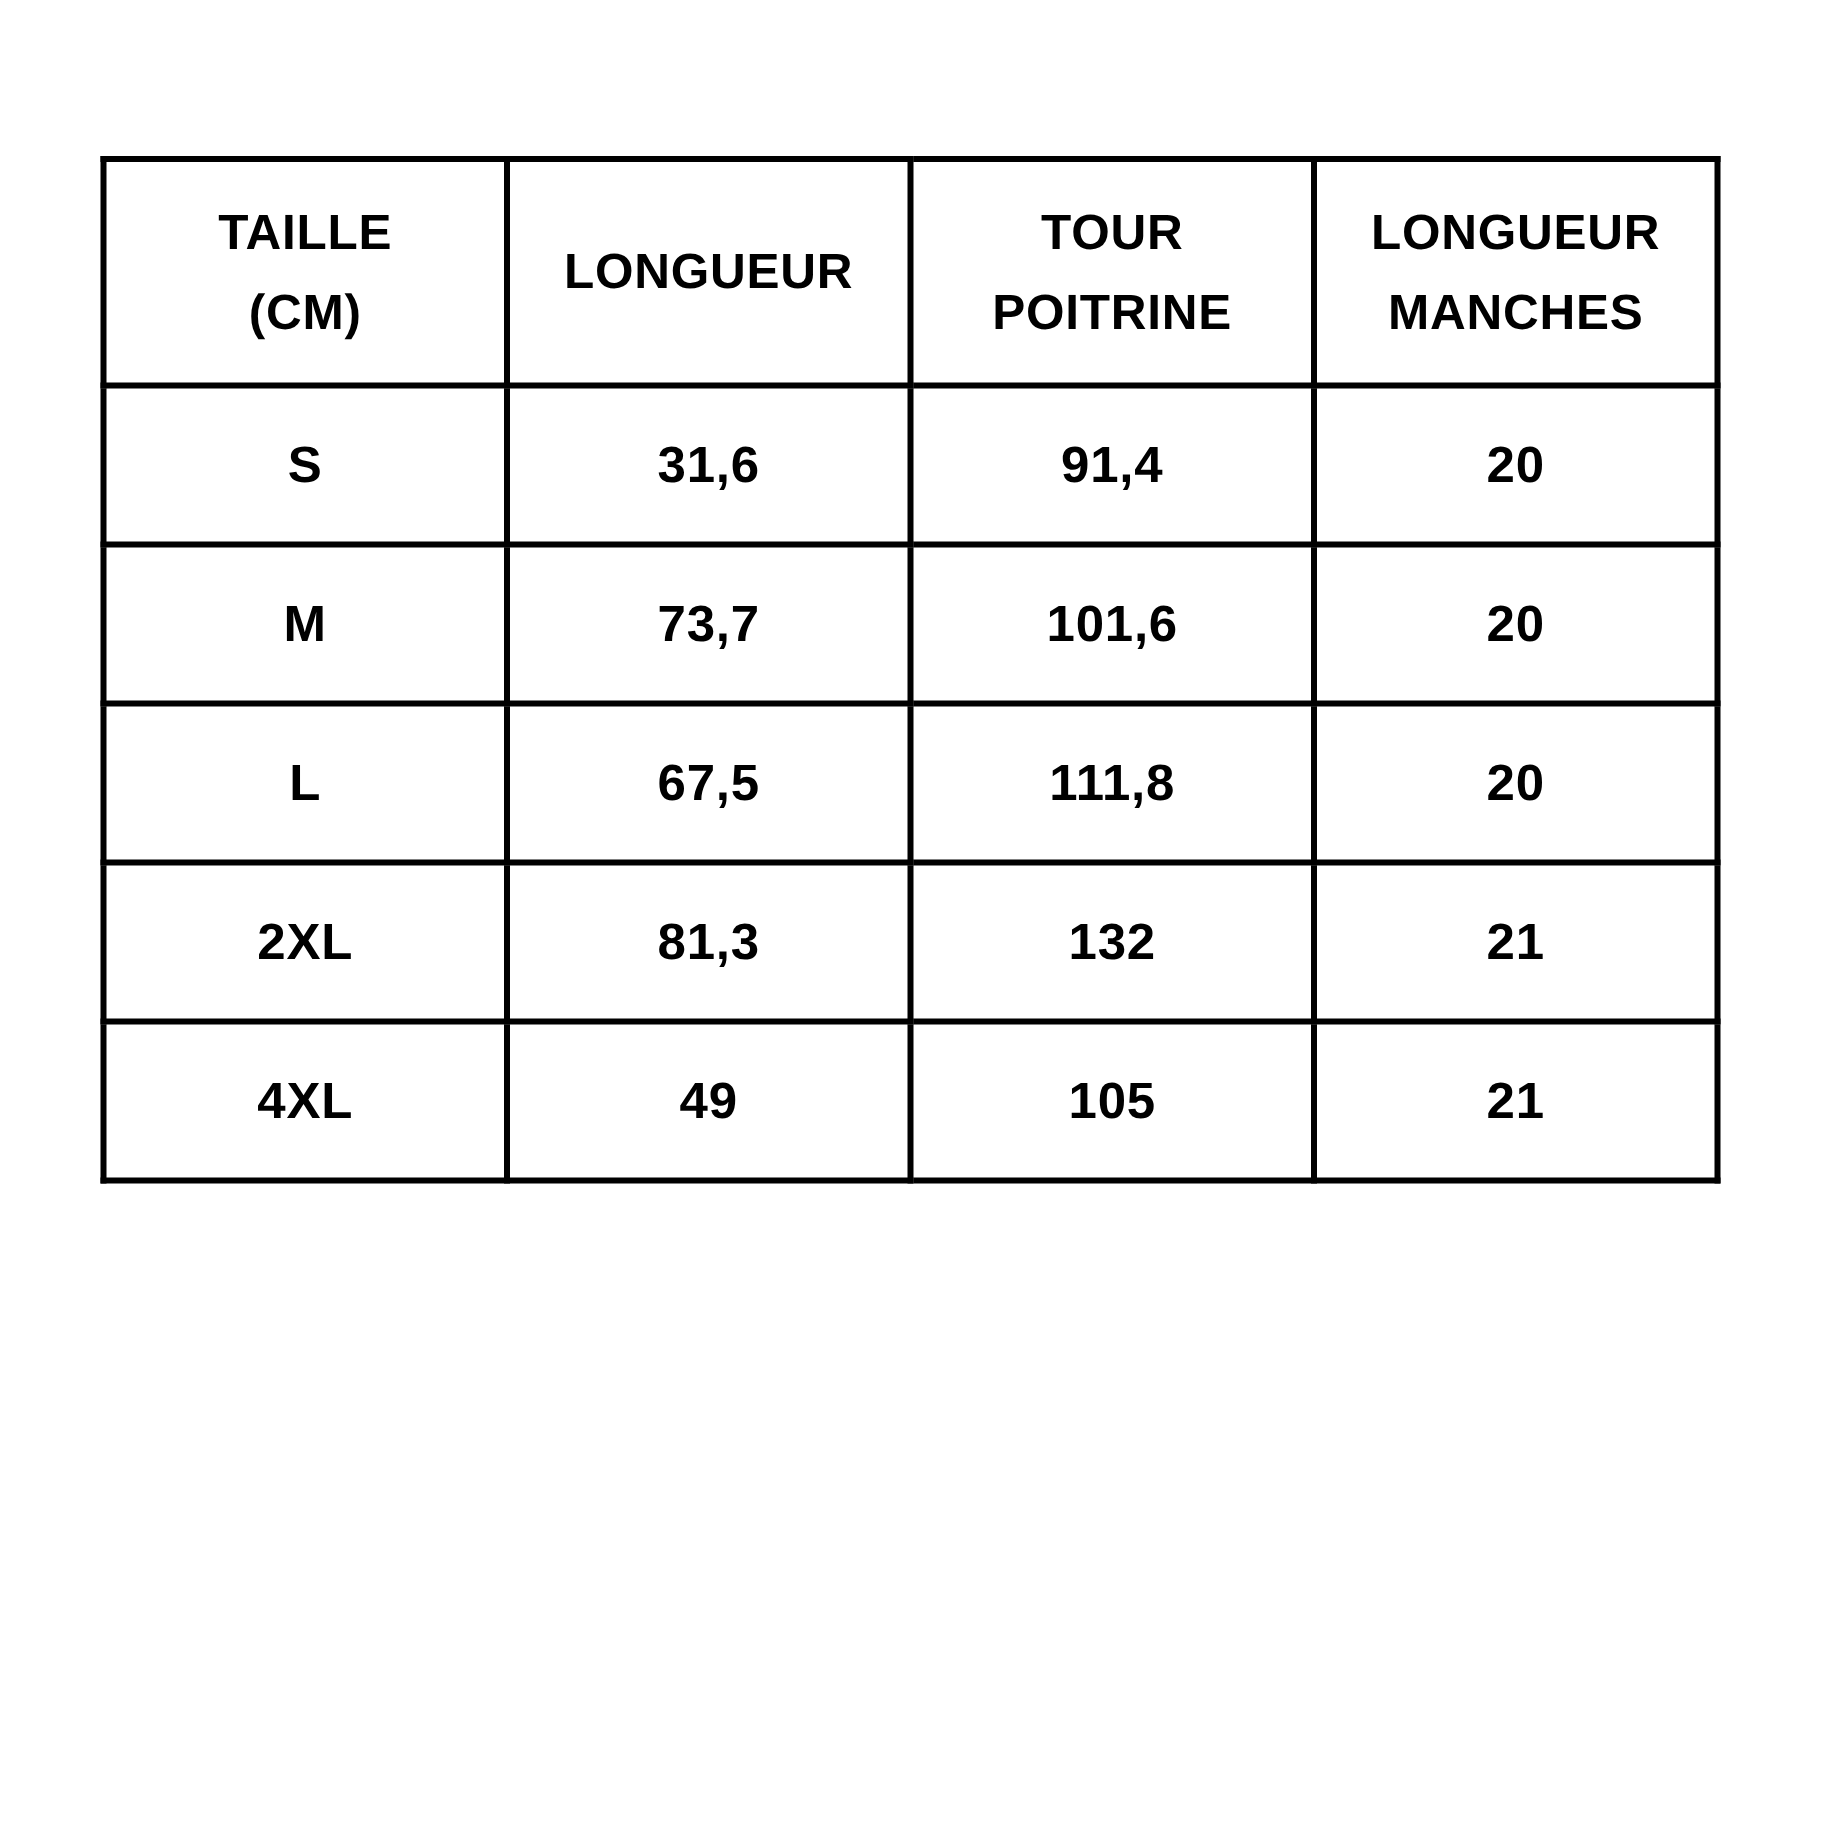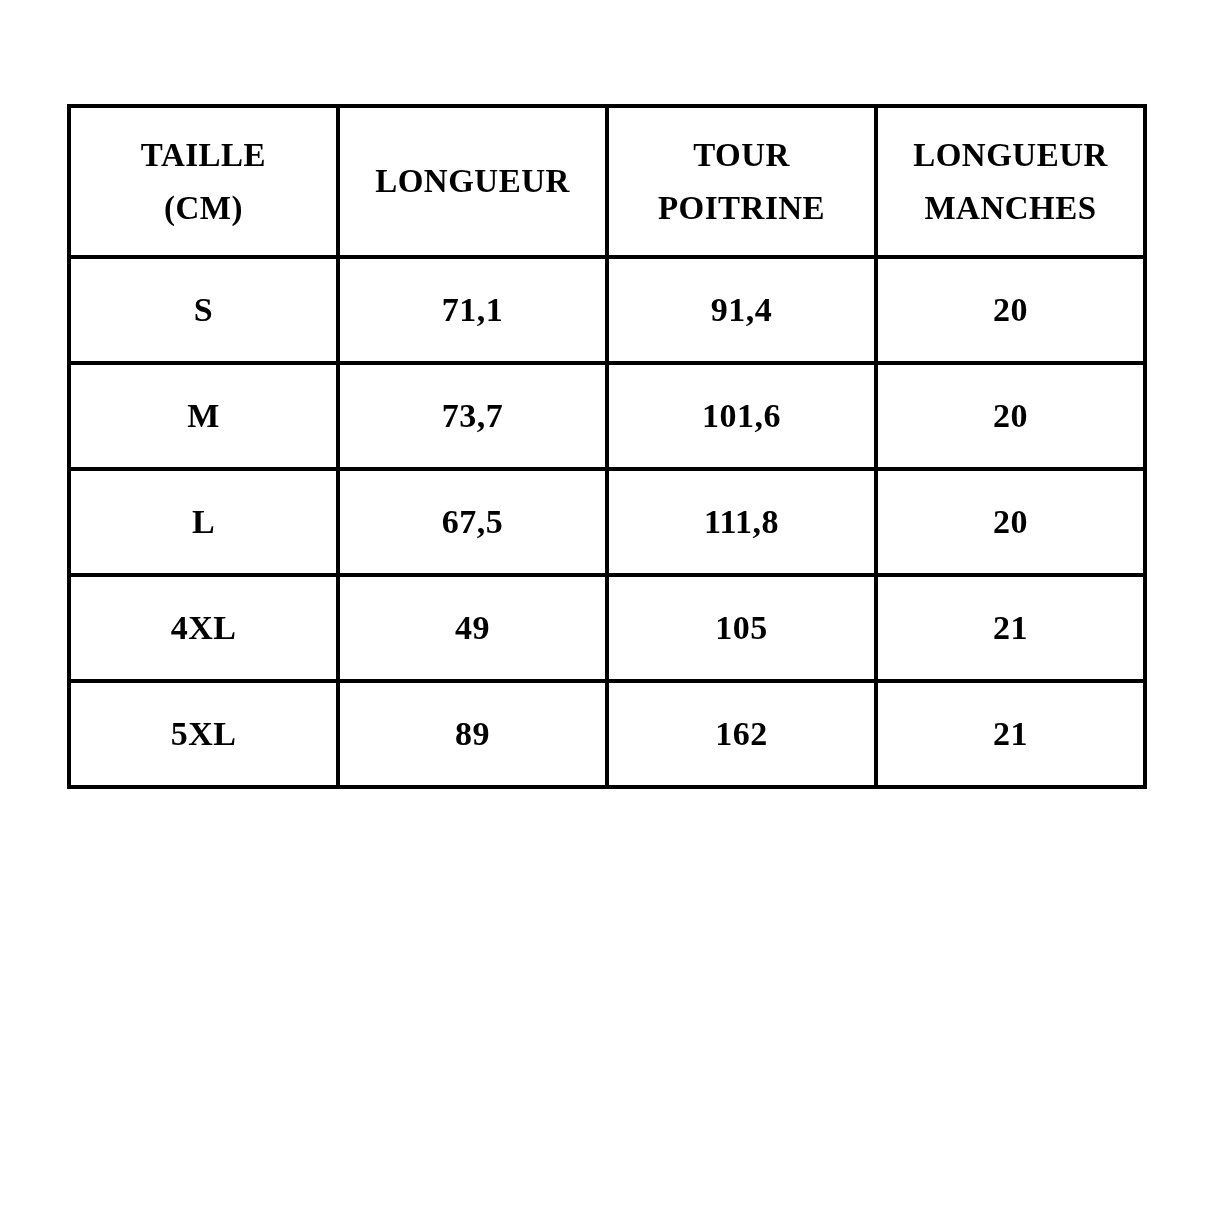--- a/index.html
+++ b/index.html
@@ -14,21 +14,20 @@
     width: 1214px;
     height: 1214px;
     background: var(--background);
     font-family: "Liberation Sans", sans-serif;
   }
   .page {
     position: relative;
     width: 1214px;
     height: 1214px;
     background: var(--background);
-    font-family: Liberation Serif, serif;
   }
   .table-wrap {
     position: absolute;
     left: 67px;
     top: 104px;
     width: 1080px;
   }
   table.size-table {
     border-collapse: collapse;
     table-layout: fixed;
@@ -78,44 +77,44 @@
           <th>LONGUEUR</th>
           <th>TOUR
 POITRINE</th>
           <th>LONGUEUR
 MANCHES</th>
         </tr>
       </thead>
       <tbody>
           <tr>
             <td>S</td>
-            <td>71,1</td>
+            <td>31,6</td>
             <td>91,4</td>
             <td>20</td>
           </tr>
           <tr>
             <td>M</td>
             <td>73,7</td>
             <td>101,6</td>
             <td>20</td>
           </tr>
           <tr>
             <td>L</td>
             <td>67,5</td>
             <td>111,8</td>
             <td>20</td>
           </tr>
           <tr>
+            <td>2XL</td>
+            <td>81,3</td>
+            <td>132</td>
+            <td>21</td>
+          </tr>
+          <tr>
             <td>4XL</td>
             <td>49</td>
             <td>105</td>
-            <td>21</td>
-          </tr>
-          <tr>
-            <td>5XL</td>
-            <td>89</td>
-            <td>162</td>
             <td>21</td>
           </tr>
         </tbody>
     </table>
   </div>
 </div>
 
 </body></html>

